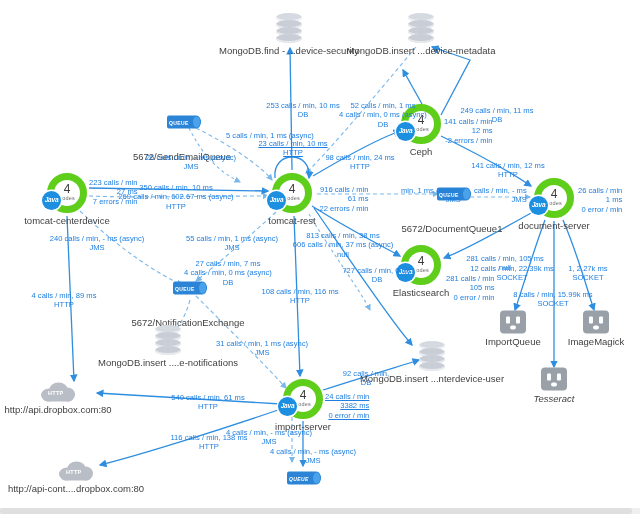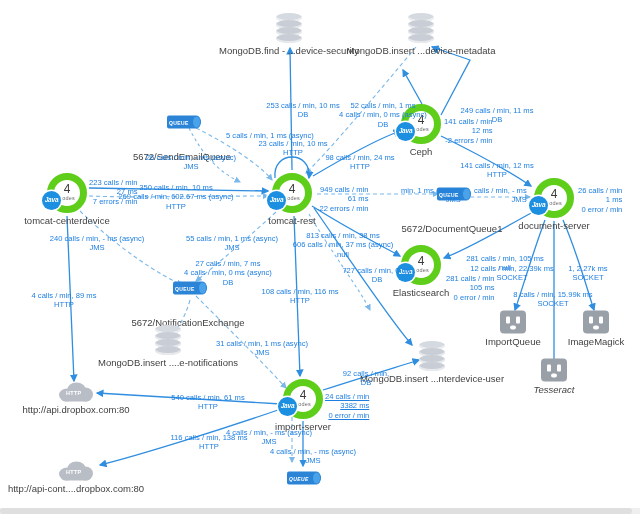--- a/index.html
+++ b/index.html
@@ -266,21 +266,21 @@
         </div>
         <div class="nlabel">import-server</div>
       </div>
       <div class="node q-wrap" style="left: 302px; top: 478px; font-style: italic;">
         <div class="q">
           <span>QUEUE</span>
           <div class="cap"></div>
         </div>
         <div class="nlabel">5672/ImportQueue</div>
       </div>
-      <div class="node cloud-wrap" style="left: 76px; top: 392px;">
+      <div class="node cloud-wrap" style="left: 58px; top: 392px;">
         <div class="cloud">
           <b class="c1"></b>
           <b class="c2"></b>
           <b class="c3"></b>
           <b class="base"></b>
           <em>HTTP</em>
         </div>
         <div class="nlabel">http://api.dropbox.com:80</div>
       </div>
       <div class="node cloud-wrap" style="left: 76px; top: 471px;">
@@ -302,57 +302,57 @@
         <div class="nlabel">ImportQueue</div>
       </div>
       <div class="node outlet-wrap" style="left: 596px; top: 322px;">
         <div class="outlet">
           <u></u>
           <s></s>
           <em></em>
         </div>
         <div class="nlabel">ImageMagick</div>
       </div>
-      <div class="node outlet-wrap" style="left: 554px; top: 370px; font-style: italic;">
+      <div class="node outlet-wrap" style="left: 554px; top: 379px; font-style: italic;">
         <div class="outlet">
           <u></u>
           <s></s>
           <em></em>
         </div>
         <div class="nlabel">Tesseract</div>
       </div>
     </div>
 
   <div id="label-layer">
       <div class="elabel c" style="left: 303px; top: 101px;">253 calls / min, 10 ms
 DB</div>
       <div class="elabel c" style="left: 383px; top: 101px;">52 calls / min, 1 ms
 4 calls / min, 0 ms (async)
 DB</div>
       <div class="elabel l" style="left: 226px; top: 131px;">5 calls / min, 1 ms (async)</div>
-      <div class="elabel c" style="left: 293px; top: 139px;">23 calls / min, 10 ms
+      <div class="elabel c" style="left: 293px; top: 139px; text-decoration: underline;">23 calls / min, 10 ms
 HTTP</div>
       <div class="elabel c" style="left: 191px; top: 153px;">26 calls / min, - ms (async)
 JMS</div>
       <div class="elabel c" style="left: 360px; top: 153px;">98 calls / min, 24 ms
 HTTP</div>
       <div class="elabel c" style="left: 497px; top: 106px; text-align: center;">249 calls / min, 11 ms
 DB</div>
       <div class="elabel l" style="left: 444px; top: 117px;">141 calls / min
 12 ms
 -2 errors / min</div>
-      <div class="elabel c" style="left: 497px; top: 161px; text-align: center;">141 calls / min, 12 ms
+      <div class="elabel c" style="left: 508px; top: 161px; text-align: center;">141 calls / min, 12 ms
 HTTP</div>
       <div class="elabel l" style="left: 89px; top: 178px;">223 calls / min
 27 ms
 7 errors / min</div>
       <div class="elabel c" style="left: 176px; top: 183px;">350 calls / min, 10 ms
 269 calls / min, 602.67 ms (async)
 HTTP</div>
-      <div class="elabel l" style="left: 317px; top: 185px;">949 calls / min
+      <div class="elabel l" style="left: 317px; top: 185px;">916 calls / min
 61 ms
 -22 errors / min</div>
       <div class="elabel l" style="left: 401px; top: 186px;">min, 1 ms (async)
 JMS</div>
       <div class="elabel l" style="left: 474px; top: 186px;">calls / min, - ms
 JMS</div>
       <div class="elabel l" style="left: 578px; top: 186px;">26 calls / min
 1 ms
 0 error / min</div>
       <div class="elabel c" style="left: 97px; top: 234px;">240 calls / min, - ms (async)

